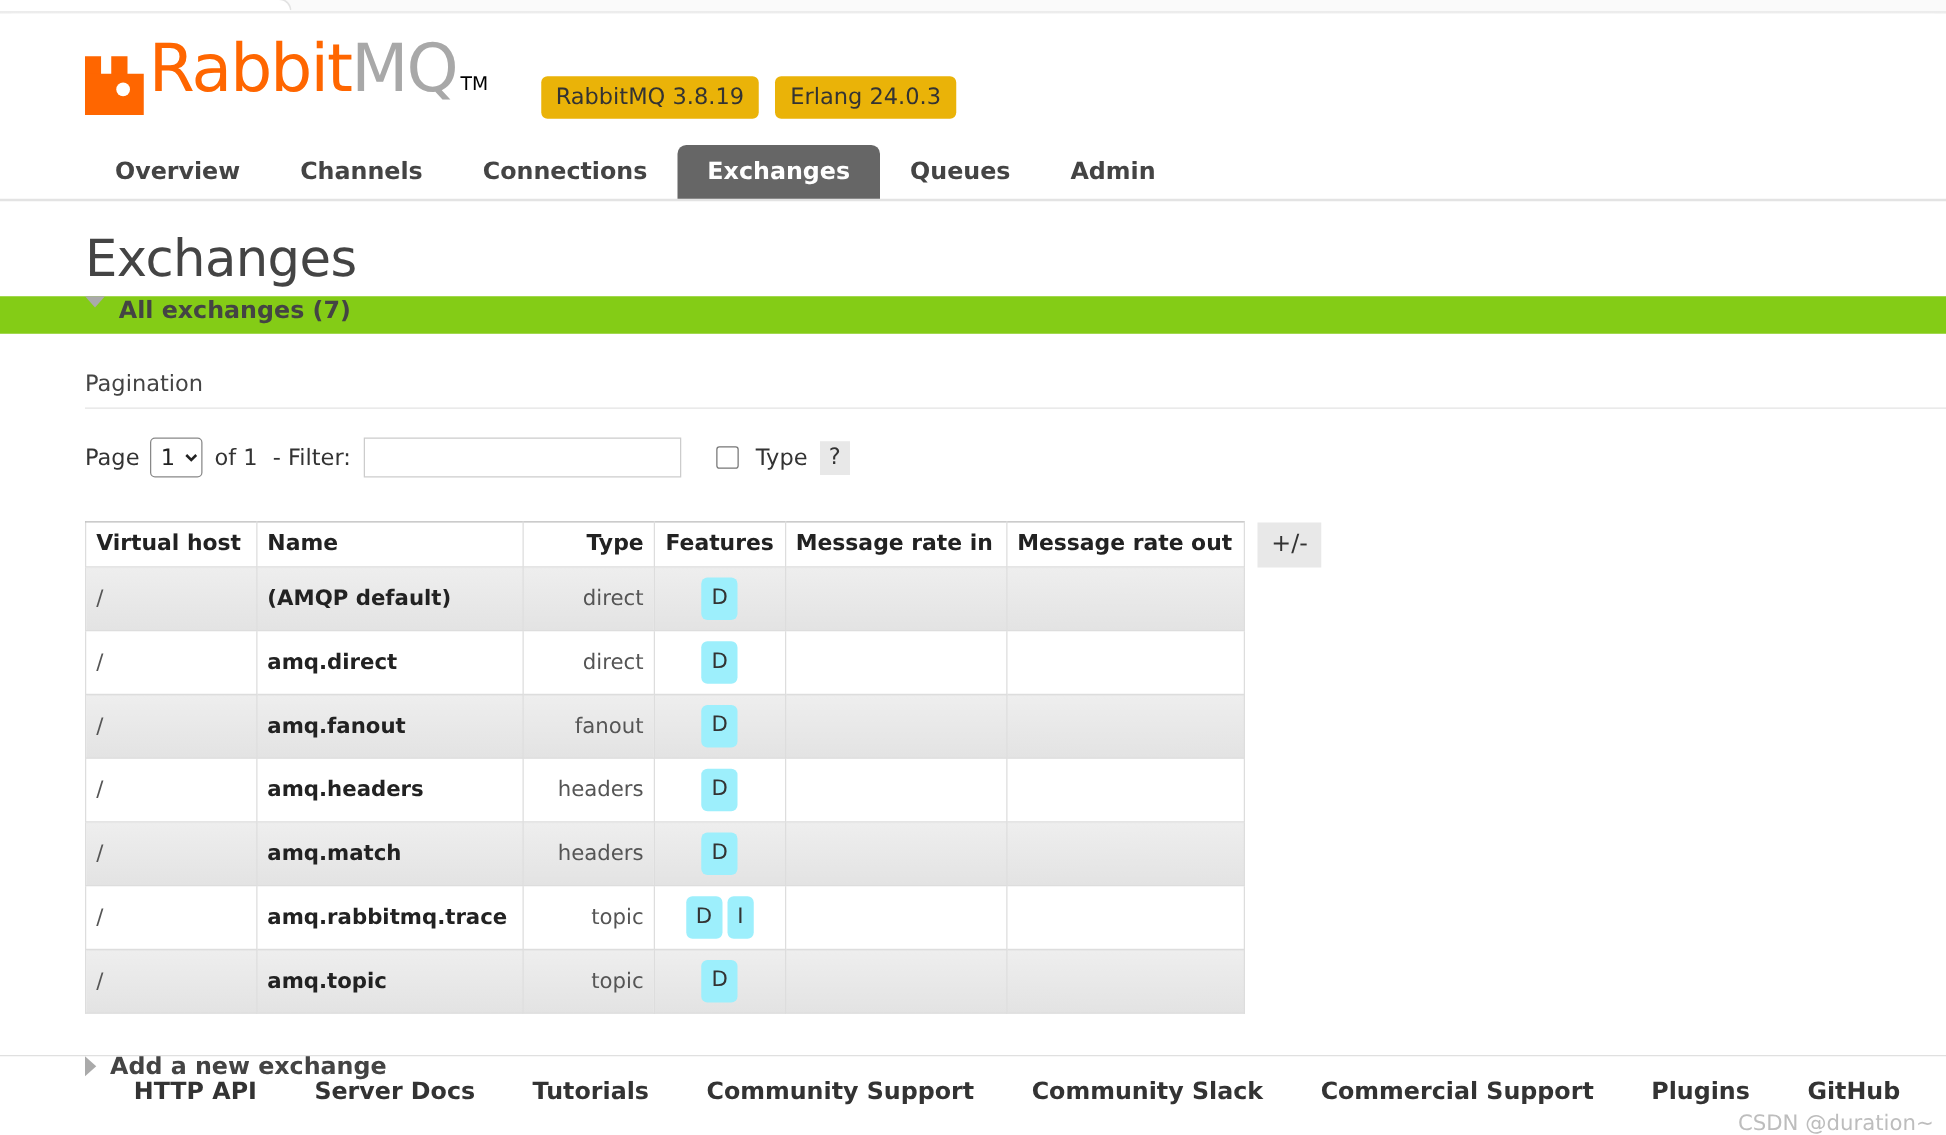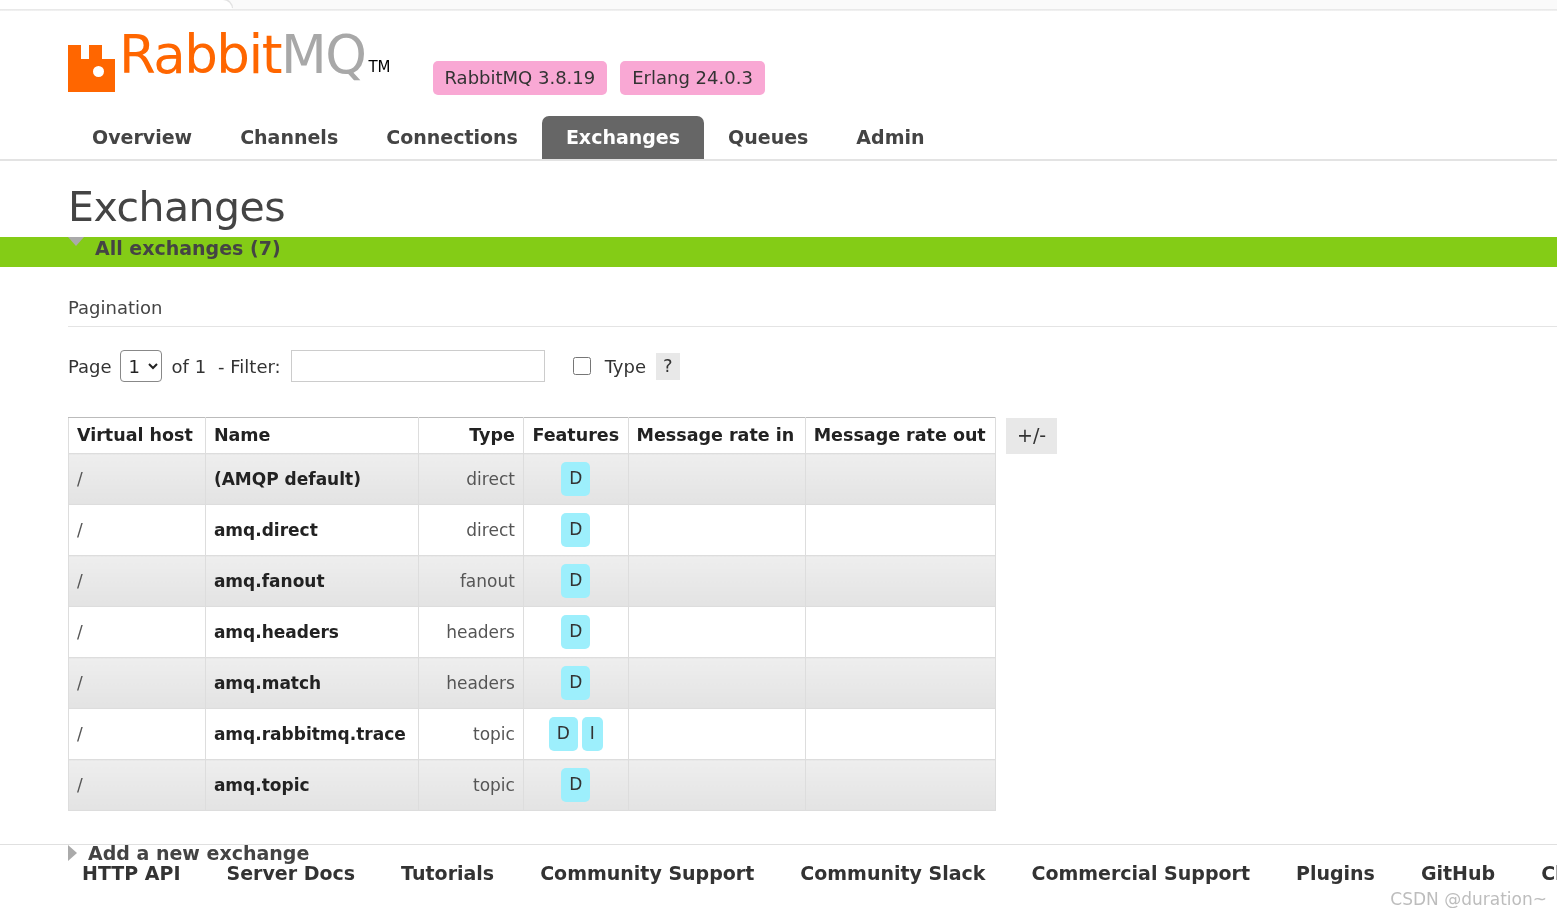--- a/index.html
+++ b/index.html
@@ -114,21 +114,21 @@
     position: relative;
     top: -1px;
   }
   #version-badges {
     display: flex;
     gap: 13px;
     margin-left: 42px;
     margin-top: 24px;
   }
   .version-badge {
-    background: #f9a8d4;
+    background: #eab308;
     border-radius: 5px;
     padding: 6px 12px 7px 12px;
     font-size: 18px;
     color: #333;
     white-space: nowrap;
   }
 
   
   #nav {
     margin-top: 22px;
@@ -358,21 +358,21 @@
   }
 
   
   #footer {
     position: absolute;
     left: 0;
     top: 833px;
     width: 1557px;
     border-top: 1px solid #e0e0e0;
     padding-top: 17px;
-    padding-left: 82px;
+    padding-left: 107px;
     display: flex;
     align-items: baseline;
     gap: 46px;
   }
   .footer-link {
     font-size: 19px;
     font-weight: bold;
     color: #333;
     text-decoration: none;
     cursor: pointer;

